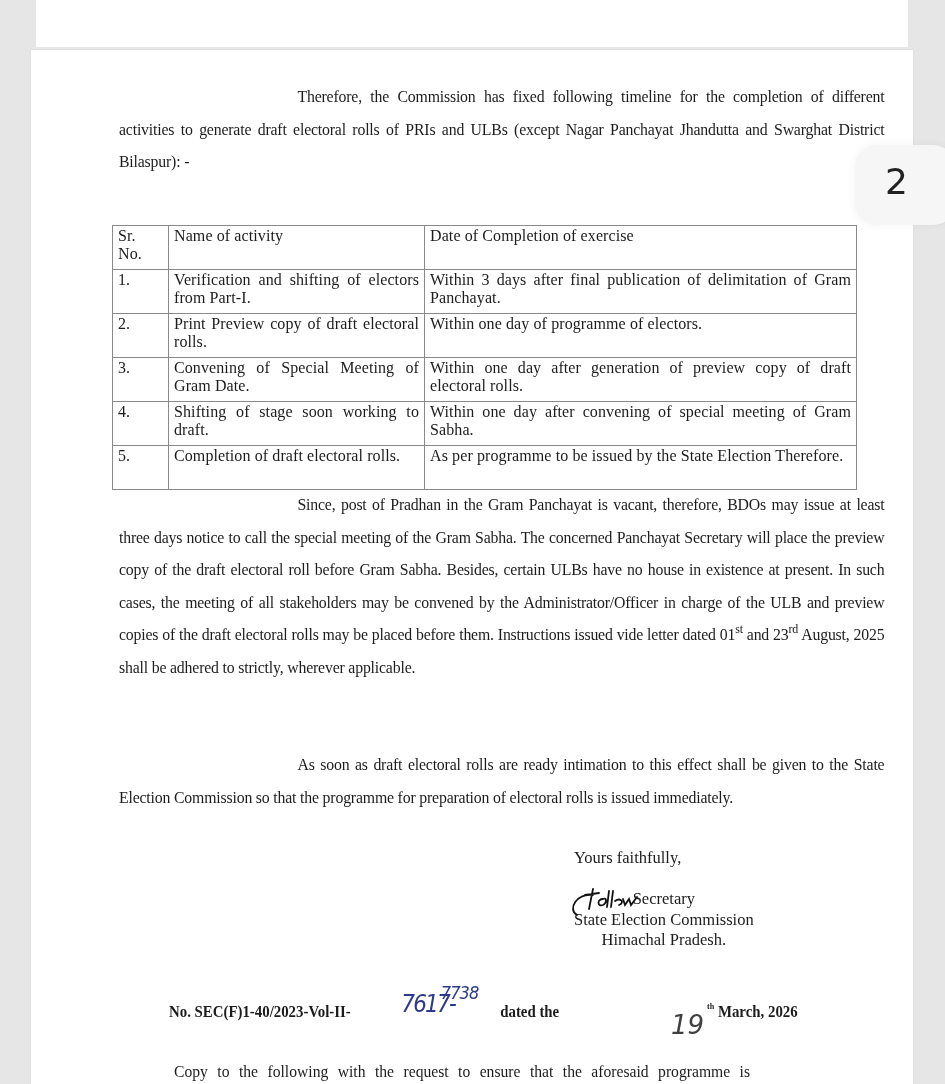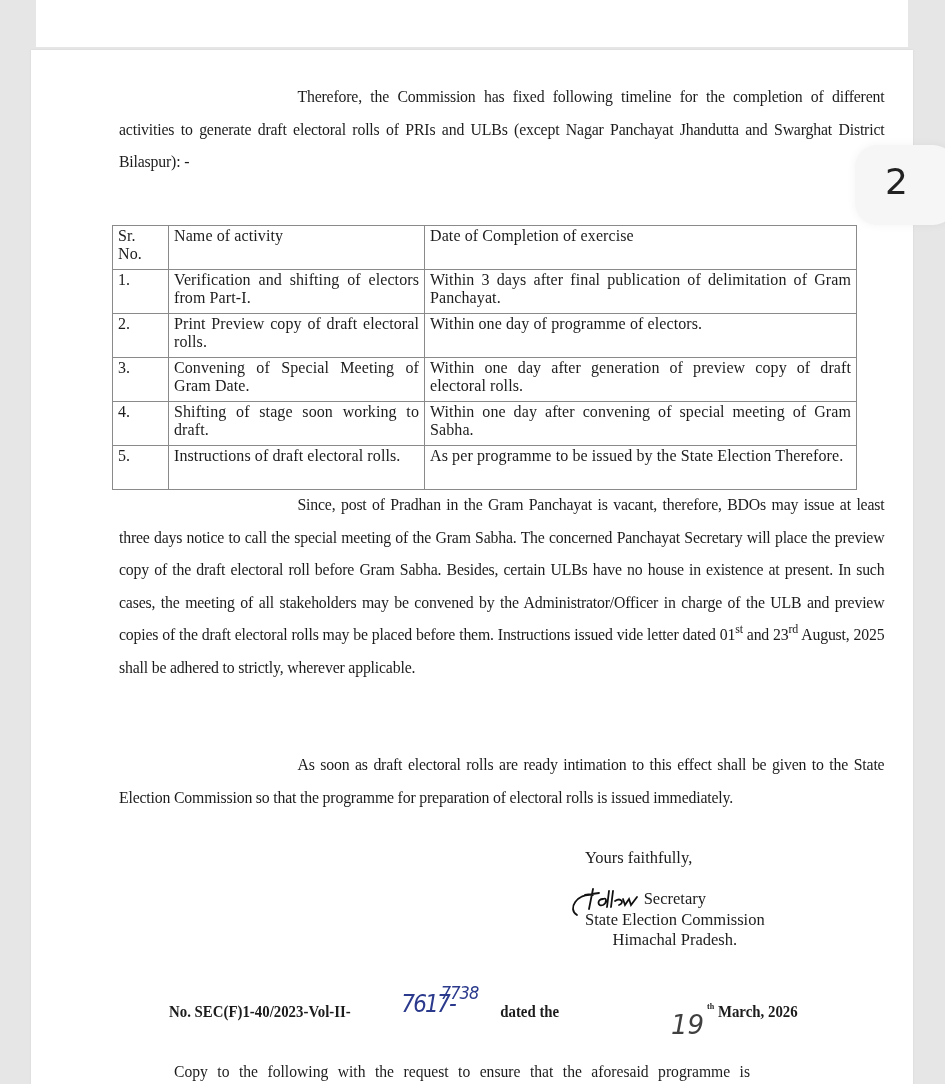--- a/index.html
+++ b/index.html
@@ -41,21 +41,21 @@
   table.timeline td {
     border: 1px solid #8a8a8a; vertical-align: top;
     padding: 1px 5px 2px 5px; height: 40px;
   }
   table.timeline td.sr { width: 45px; }
   table.timeline td.act { width: 245px; text-align: justify; text-align-last: left; }
   table.timeline td.date { text-align: justify; text-align-last: left; }
   table.timeline tr.hdr td { height: 40px; }
 
   .closing {
-    position: absolute; left: 543px; font-size: 16.5px; line-height: 20px; margin-left: 11px;
+    position: absolute; left: 543px; font-size: 16.5px; line-height: 20px;
   }
   .yours { top: 798px; }
   .sig-block { top: 839px; }
   .signature {
     position: absolute; left: 532px; top: 835px; width: 100px; height: 36px;
   }
   .sig-lines div { height: 20.5px; text-align: center; }
 
   .ref-line {
     position: absolute; left: 138px; top: 952px; font-size: 16.5px; font-weight: bold;
@@ -119,21 +119,21 @@
       <td class="act">Convening of Special Meeting of Gram Date.</td>
       <td class="date">Within one day after generation of preview copy of draft electoral rolls.</td>
     </tr>
     <tr>
       <td class="sr">4.</td>
       <td class="act">Shifting of stage soon working to draft.</td>
       <td class="date">Within one day after convening of special meeting of Gram Sabha.</td>
     </tr>
     <tr>
       <td class="sr">5.</td>
-      <td class="act">Instructions of draft electoral rolls.</td>
+      <td class="act">Completion of draft electoral rolls.</td>
       <td class="date">As per programme to be issued by the State Election Therefore.</td>
     </tr>
   </tbody>
     </table>
 
   <div class="para p2"><span class="indent"></span><span>Since, post of Pradhan in the Gram Panchayat is vacant, therefore, BDOs may issue at least three days notice to call the special meeting of the Gram Sabha. The concerned Panchayat Secretary will place the preview copy of the draft electoral roll before Gram Sabha. Besides, certain ULBs have no house in existence at present. In such cases, the meeting of all stakeholders may be convened by the Administrator/Officer in charge of the ULB and preview copies of the draft electoral rolls may be placed before them. Instructions issued vide letter dated 01</span><sup>st</sup><span> and 23</span><sup>rd</sup><span> August, 2025 shall be adhered to strictly, wherever applicable.</span></div>
 
   <div class="para p3"><span class="indent"></span><span>As soon as draft electoral rolls are ready intimation to this effect shall be given to the State Election Commission so that the programme for preparation of electoral rolls is issued immediately.</span></div>
 
   <div class="closing yours">Yours faithfully,</div>

